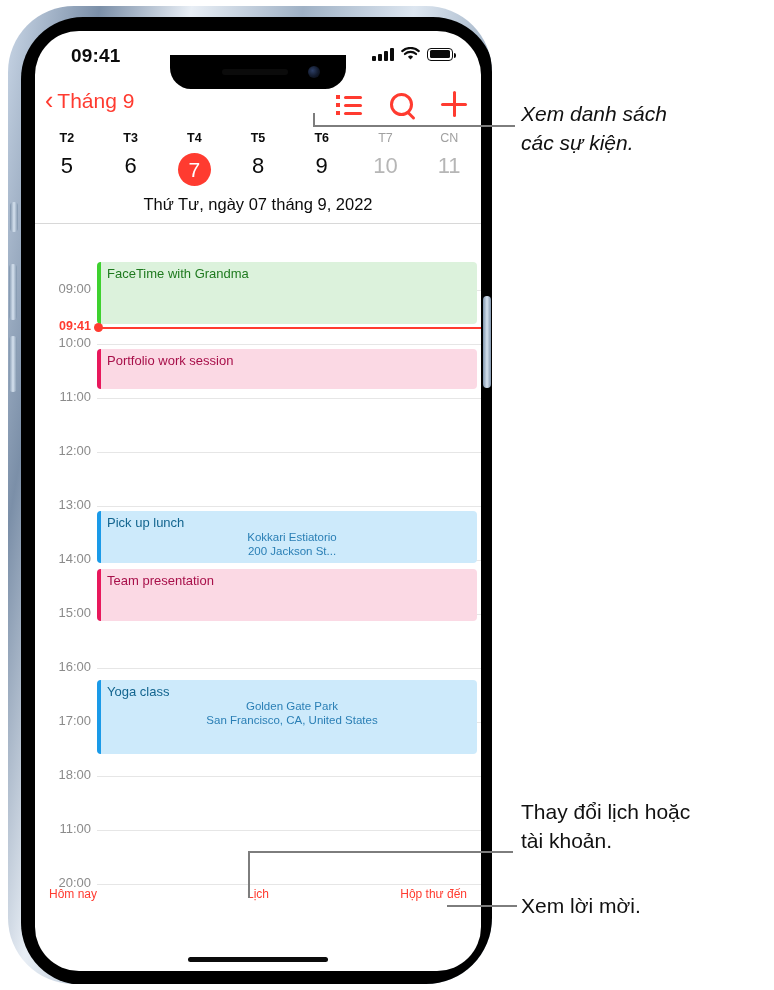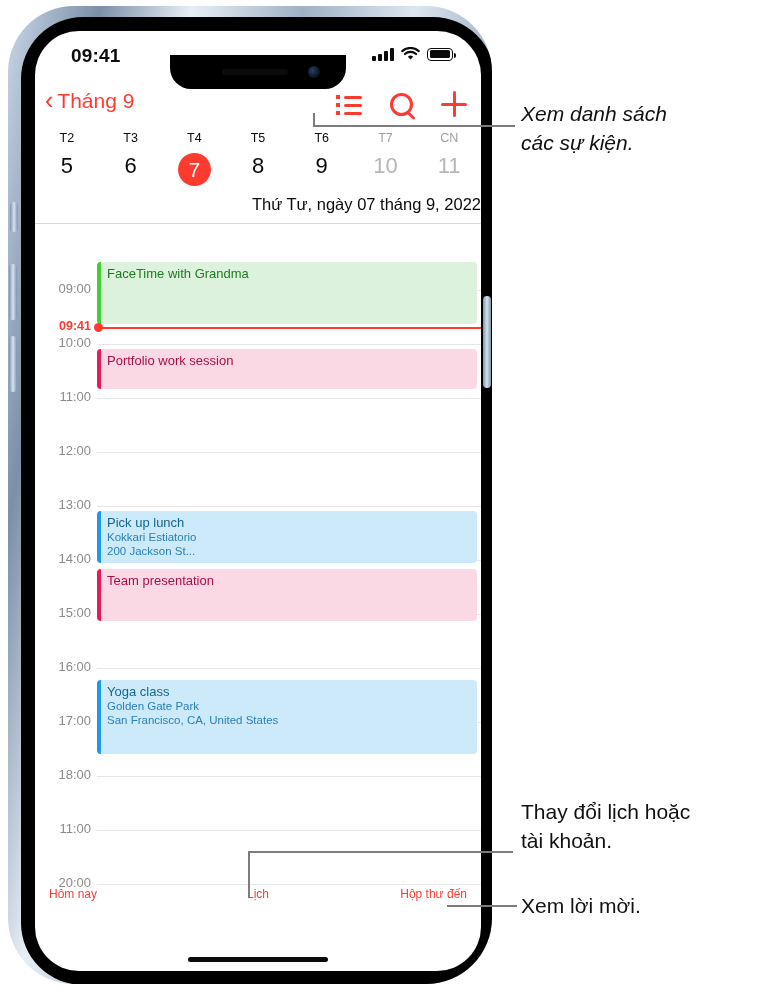--- a/index.html
+++ b/index.html
@@ -88,46 +88,46 @@
     background:#ff3b30; border-radius:2px; transform:rotate(45deg); }
   .ico-plus{ position:relative; width:26px; height:26px; }
   .ico-plus::before,.ico-plus::after{ content:""; position:absolute; background:#ff3b30; border-radius:2px; }
   .ico-plus::before{ left:0; top:11.5px; width:26px; height:3px; }
   .ico-plus::after{ left:11.5px; top:0; width:3px; height:26px; }
 
   
   .weekstrip{ position:absolute; left:0; top:96px; width:446px; height:60px; }
   .wk-row{ display:flex; width:446px; }
   .wk-cell{ flex:1; text-align:center; }
-  .wk-dow{ font-size:12.5px; font-weight:400; color:#0b0b0b; padding-top:4px; }
+  .wk-dow{ font-size:12.5px; font-weight:700; color:#0b0b0b; padding-top:4px; }
   .wk-dow.dim{ color:#a0a0a0; font-weight:400; }
   .wk-num{ font-size:22px; color:#0b0b0b; padding-top:8px; height:42px; }
   .wk-num.dim{ color:#b6b6b6; }
   .wk-num .pill{ display:inline-flex; align-items:center; justify-content:center;
     width:33px; height:33px; border-radius:50%; background:#ff3b30; color:#fff; font-size:21px; }
 
-  .daytitle{ position:absolute; left:0; top:164px; width:446px; text-align:right;
+  .daytitle{ position:absolute; left:0; top:164px; width:446px; text-align:center;
     font-size:16.5px; color:#0b0b0b; }
   .hairline{ position:absolute; left:0; top:192px; width:446px; height:1px; background:#d8d8d8; }
 
   
   .timeline{ position:absolute; left:0; top:193px; width:446px; height:681px; overflow:hidden; }
   .hour{ position:absolute; left:0; width:446px; height:0; }
   .hour .lbl{ position:absolute; left:8px; top:-9px; width:48px; text-align:right;
     font-size:13px; color:#8b8b8b; }
   .hour .ln{ position:absolute; left:62px; right:0; top:0; height:1px; background:#e6e6e6; }
 
   .ev{ position:absolute; left:62px; right:4px; border-radius:4px; overflow:hidden; padding:4px 0 4px 10px; }
   .ev::before{ content:""; position:absolute; left:0; top:0; bottom:0; width:4px; }
   .ev .t{ font-size:13px; font-weight:400; line-height:15px; }
   .ev .s{ font-size:11.5px; line-height:14px; }
   .ev.green{ background:#dcf2dc; } .ev.green::before{ background:#3ed12f; } .ev.green .t{ color:#1f7a1f; }
   .ev.pink{ background:#fbd9e4; } .ev.pink::before{ background:#e8185c; } .ev.pink .t{ color:#a8104a; }
   .ev.blue{ background:#cdeafb; } .ev.blue::before{ background:#1a9ae8; }
-  .ev.blue .t{ color:#13658f; } .ev.blue .s{ color:#2a7fb5; }
+  .ev.blue .t{ color:#13658f; } .ev.blue .s{ color:#2a7fb5;text-align:center; }
 
   .nowline{ position:absolute; left:0; width:446px; height:0; z-index:12; }
   .nowline .lbl{ position:absolute; left:8px; top:-8px; width:48px; text-align:right;
     font-size:12.5px; font-weight:700; color:#ff3b30; }
   .nowline .dot{ position:absolute; left:59px; top:-4.5px; width:9px; height:9px;
     border-radius:50%; background:#ff3b30; }
   .nowline .ln{ position:absolute; left:66px; right:0; top:0; height:1.6px; background:#ff3b30; }
 
   
   .toolbar{ position:absolute; left:0; bottom:48px; width:446px; height:44px; }

